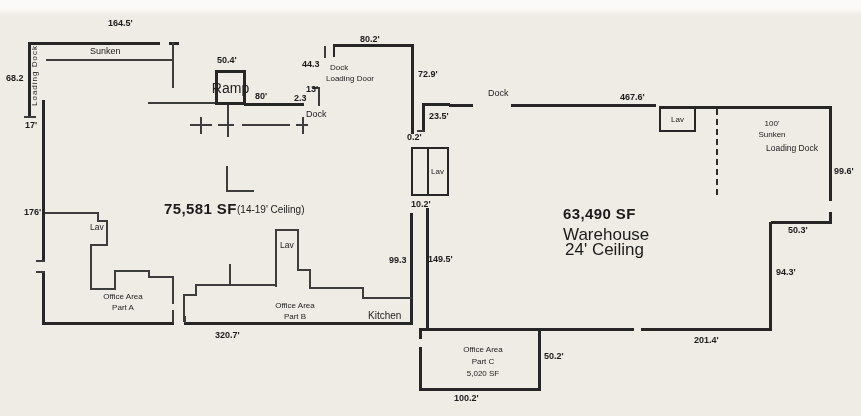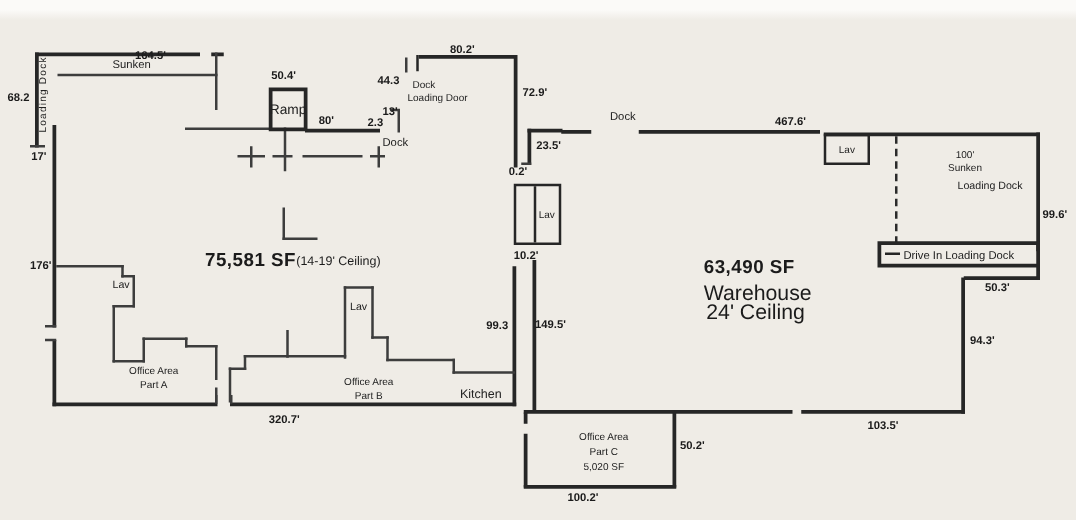--- a/index.html
+++ b/index.html
@@ -107,57 +107,53 @@
   <i class="t" style="left:275px;top:229px;width:24px;height:2px"></i>
   <i class="t" style="left:275px;top:229px;width:2px;height:58px"></i>
   <i class="t" style="left:297px;top:229px;width:2px;height:42px"></i>
   <i class="t" style="left:297px;top:269px;width:14px;height:2px"></i>
   <i class="t" style="left:309px;top:269px;width:2px;height:20px"></i>
   <i class="t" style="left:309px;top:287px;width:55px;height:2px"></i>
   <i class="t" style="left:362px;top:287px;width:2px;height:12px"></i>
   <i class="t" style="left:362px;top:297px;width:50px;height:2px"></i>
 
   <div class="box" style="left:215px;top:70px;width:25px;height:29px;border-width:3px">
-    <span class="room" style="position:static;font-size:11px">Ramp</span>
+    <span class="room" style="position:static;font-size:14px">Ramp</span>
   </div>
 
 
   <div class="box" style="left:411px;top:147px;width:34px;height:45px">
     <i style="position:absolute;left:14px;top:0;width:2px;height:100%;background:#262626"></i>
     <span class="room" style="position:absolute;left:18px;top:18px;font-size:8px">Lav</span>
   </div>
 
   <div class="box" style="left:659px;top:107px;width:33px;height:21px">
     <span class="room" style="position:static;font-size:8px">Lav</span>
   </div>
 
-  <div class="box" style="left:702px;top:193px;width:124px;height:15px;border-width:3px">
-    <i style="position:absolute;left:3px;top:6px;width:12px;height:2px;background:#262626"></i>
-    <span class="room" style="position:static;font-size:9px">Drive In Loading Dock</span>
-  </div>
-
-  <span class="lbl" style="left:108px;top:39px">164.5'</span>
+
+  <span class="lbl" style="left:108px;top:18px">164.5'</span>
   <span class="lbl" style="left:6px;top:73px">68.2</span>
   <span class="lbl" style="left:25px;top:120px">17'</span>
   <span class="lbl" style="left:24px;top:207px">176'</span>
   <span class="lbl" style="left:217px;top:55px">50.4'</span>
   <span class="lbl" style="left:255px;top:91px">80'</span>
   <span class="lbl" style="left:294px;top:93px">2.3</span>
   <span class="lbl" style="left:306px;top:84px">13'</span>
   <span class="lbl" style="left:302px;top:59px">44.3</span>
   <span class="lbl" style="left:360px;top:34px">80.2'</span>
   <span class="lbl" style="left:418px;top:69px">72.9'</span>
   <span class="lbl" style="left:429px;top:111px">23.5'</span>
   <span class="lbl" style="left:407px;top:132px">0.2'</span>
   <span class="lbl" style="left:411px;top:199px">10.2'</span>
   <span class="lbl" style="left:620px;top:92px">467.6'</span>
   <span class="lbl" style="left:834px;top:166px">99.6'</span>
   <span class="lbl" style="left:788px;top:225px">50.3'</span>
   <span class="lbl" style="left:776px;top:267px">94.3'</span>
-  <span class="lbl" style="left:694px;top:335px">103.5'</span>
+  <span class="lbl" style="left:694px;top:335px">201.4'</span>
   <span class="lbl" style="left:544px;top:351px">50.2'</span>
   <span class="lbl" style="left:454px;top:393px">100.2'</span>
   <span class="lbl" style="left:428px;top:254px">149.5'</span>
   <span class="lbl" style="left:389px;top:255px">99.3</span>
   <span class="lbl" style="left:215px;top:330px">320.7'</span>
 
   <span class="room" style="left:90px;top:46px">Sunken</span>
   <span class="room vtext" style="left:30px;top:52px;height:54px">Loading Dock</span>
 
   <div class="blk" style="left:326px;top:62px;text-align:left">

